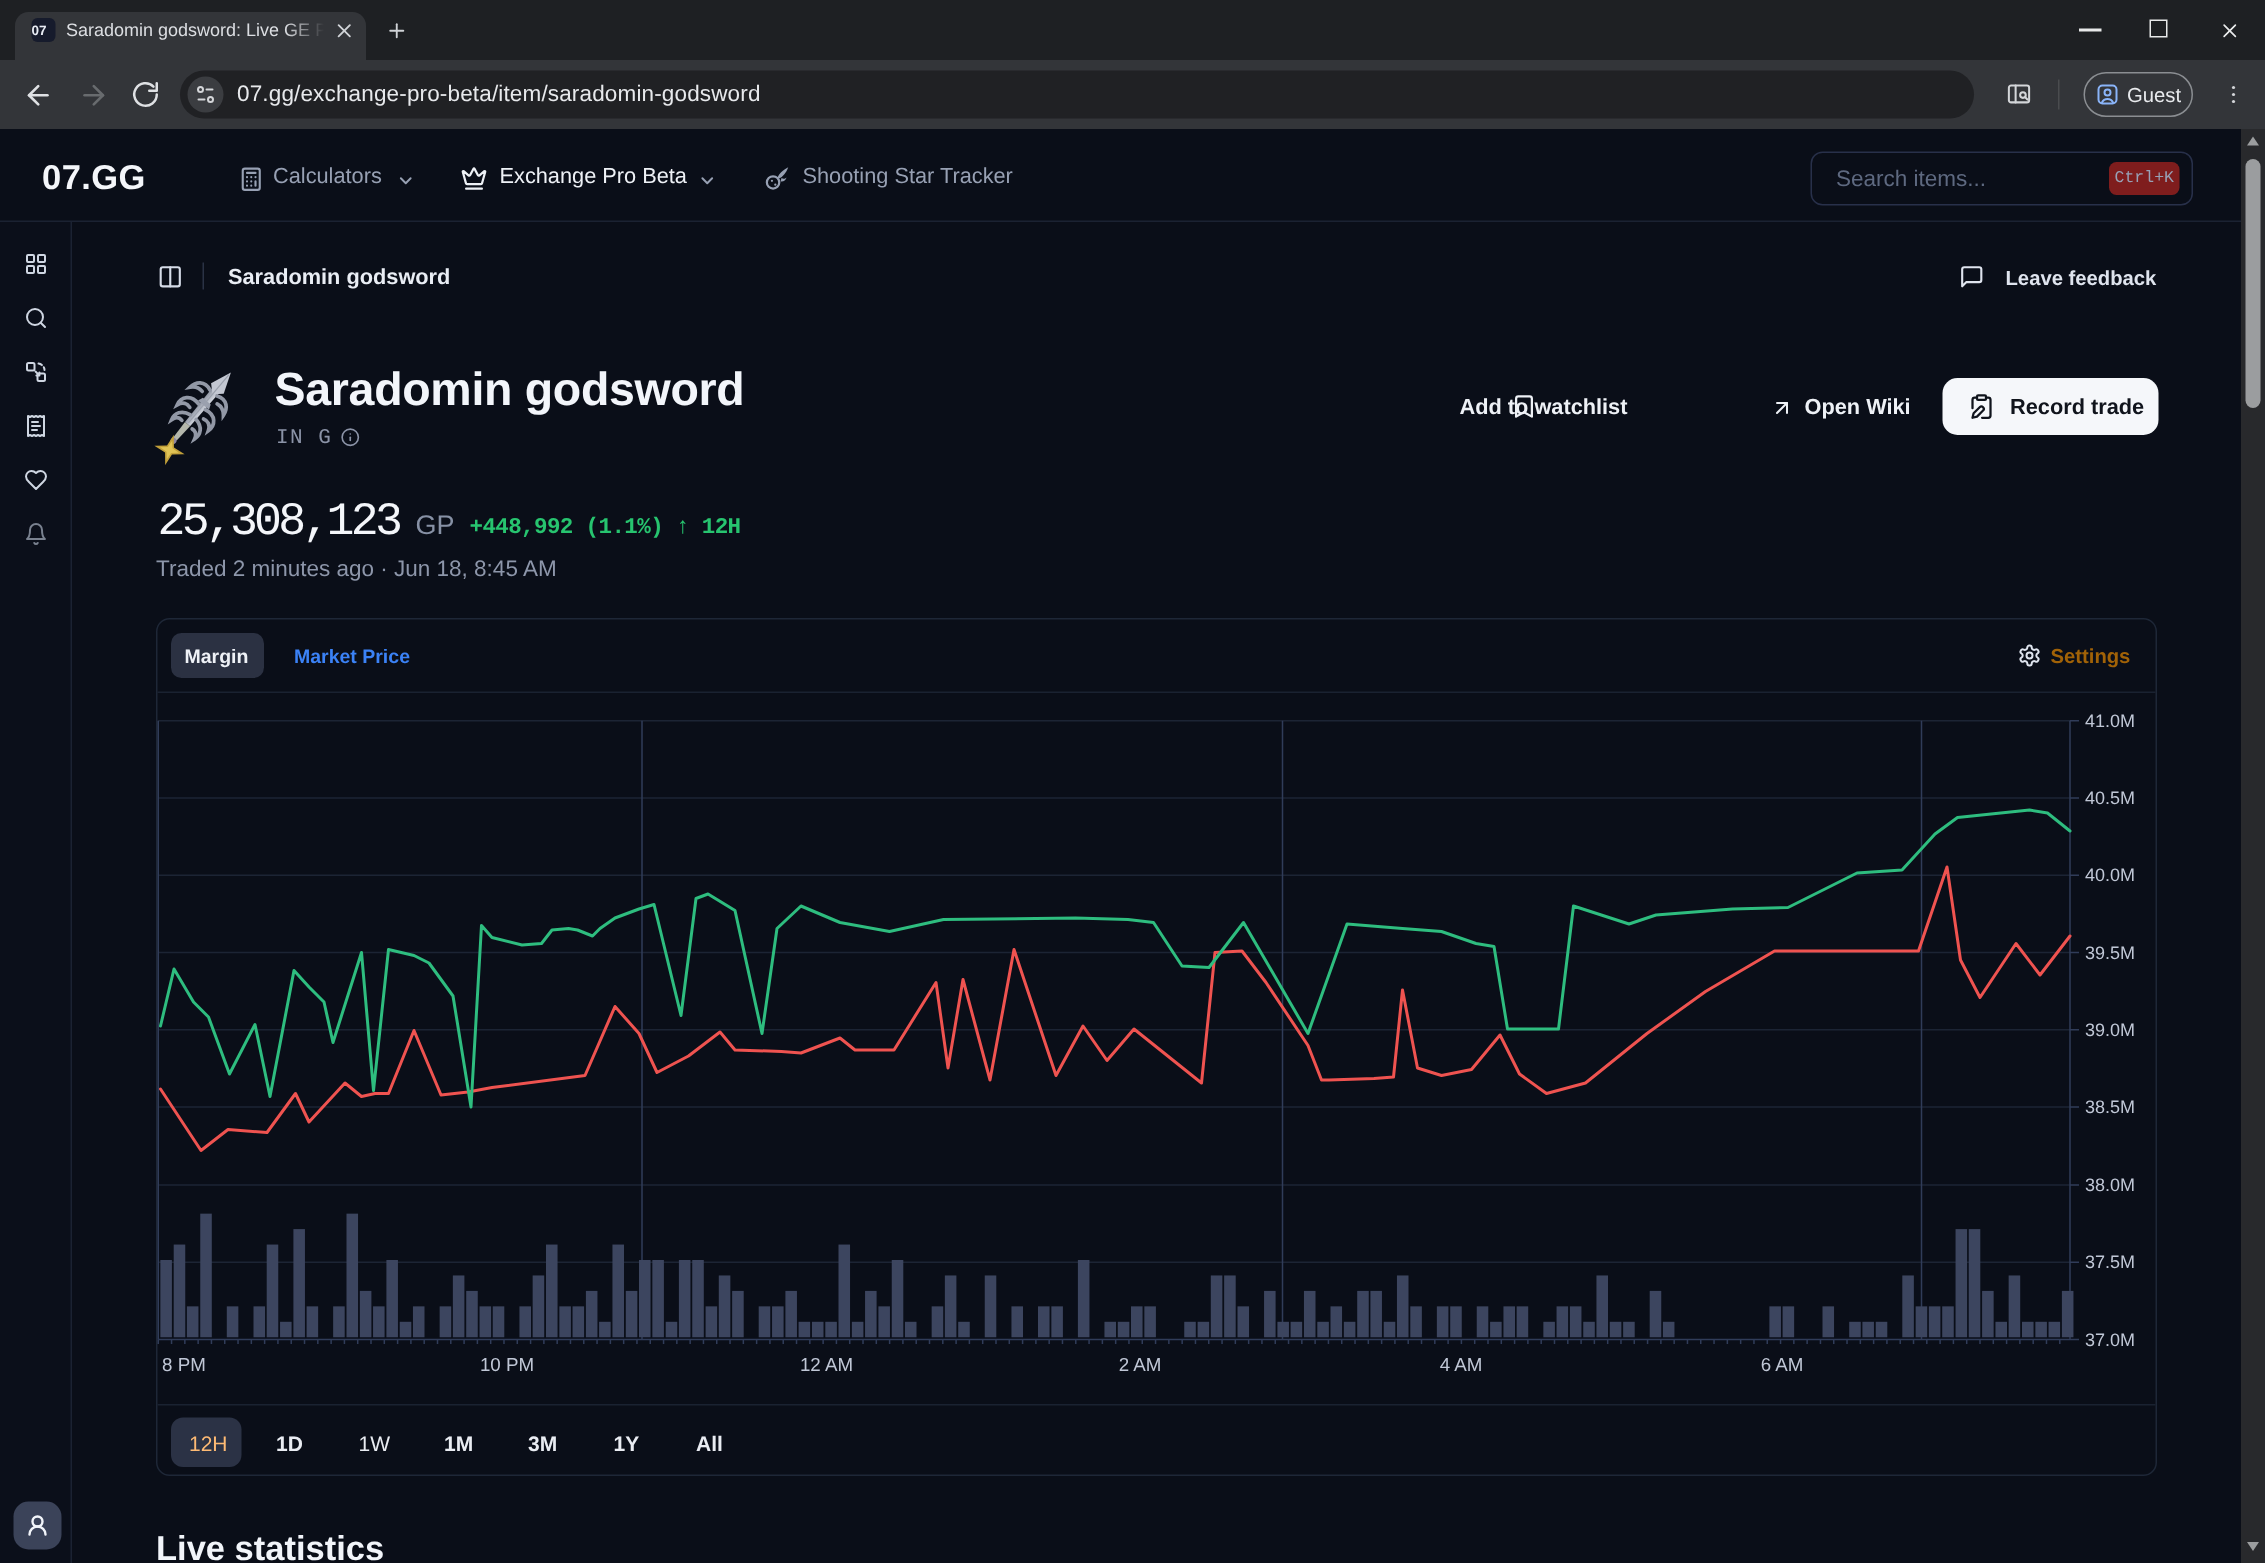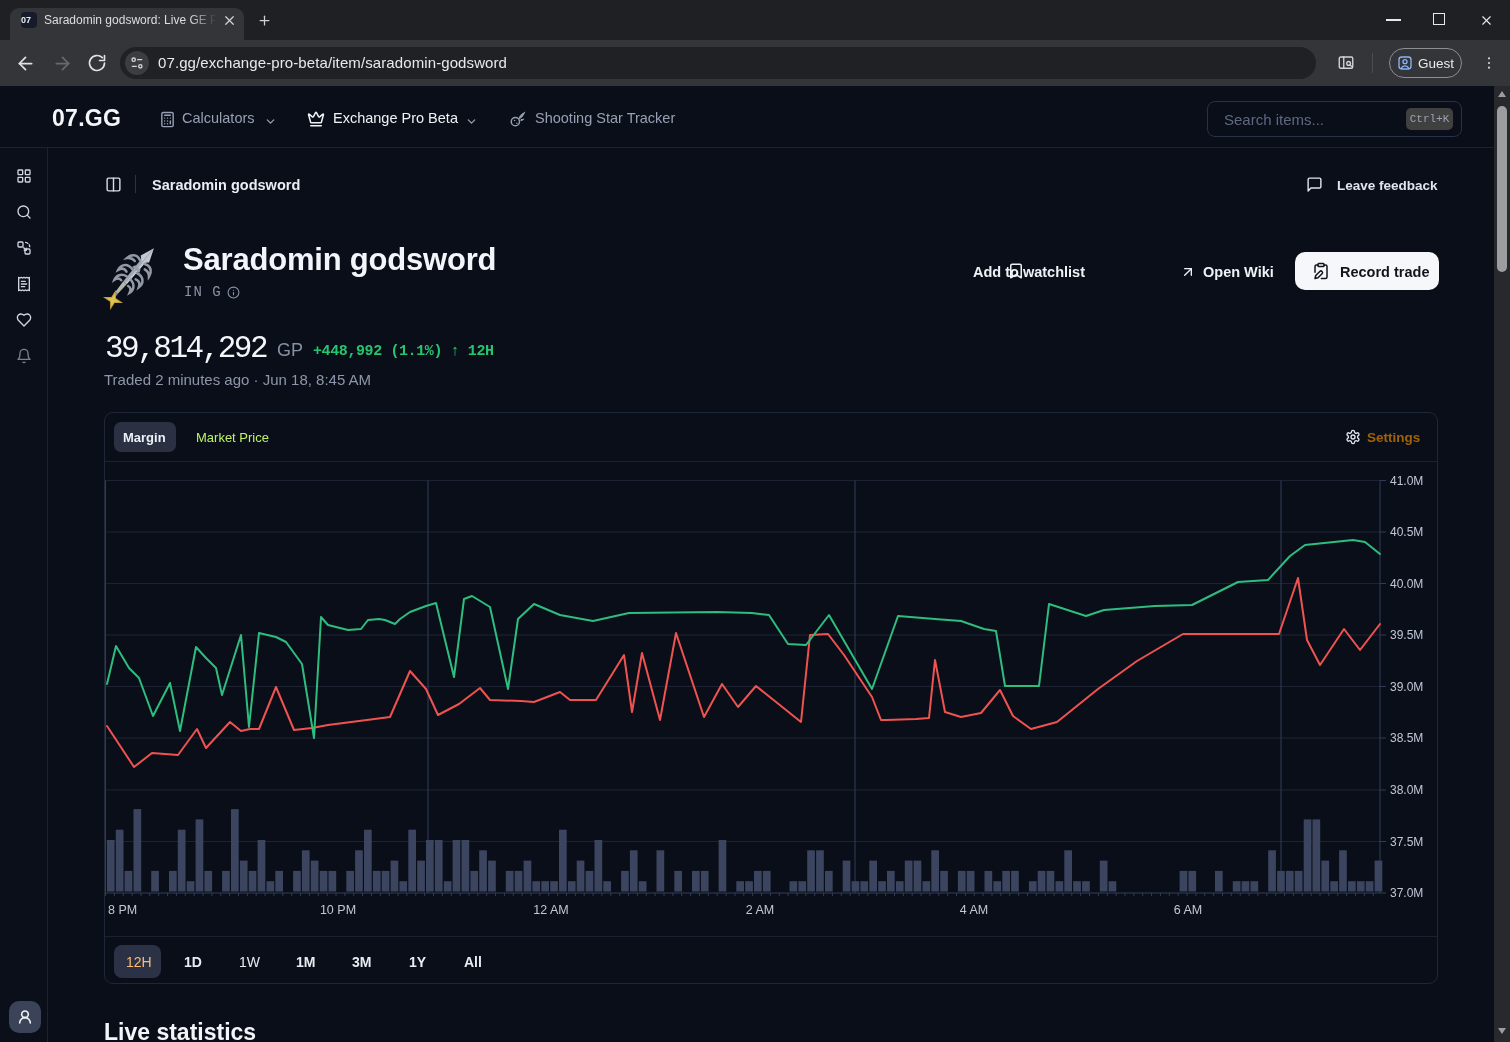--- a/index.html
+++ b/index.html
@@ -73,21 +73,21 @@
       <path d="M6.5 20a6 6 0 0 1 11 0"></path>
     </svg></div>
 <div class="abs" style="left:1418px;top:56px;font-size:13.5px;color:#e8eaed">Guest</div>
 <div class="abs" style="left:1481px;top:55px"><svg width="16" height="16" viewBox="0 0 24 24" fill="none" stroke="#d4d6d9" stroke-width="2" stroke-linecap="round" stroke-linejoin="round">
       <circle cx="12" cy="5" r="1.6" fill="#d4d6d9" stroke="none"></circle>
       <circle cx="12" cy="12" r="1.6" fill="#d4d6d9" stroke="none"></circle>
       <circle cx="12" cy="19" r="1.6" fill="#d4d6d9" stroke="none"></circle>
     </svg></div>
 <div id="page"></div>
 <div id="hdr"></div>
-<div class="abs" style="left:52px;top:105px;font-size:23px;font-weight:800;color:#f4f6fa;letter-spacing:.3px">07.GG</div>
+<div class="abs" style="left:28px;top:105px;font-size:23px;font-weight:800;color:#f4f6fa;letter-spacing:.3px">07.GG</div>
 <div class="abs" style="left:159px;top:111px"><svg width="17" height="17" viewBox="0 0 24 24" fill="none" stroke="#97a0b3" stroke-width="2" stroke-linecap="round" stroke-linejoin="round">
       <rect width="16" height="20" x="4" y="2" rx="2"></rect>
       <line x1="8" x2="16" y1="6" y2="6"></line>
       <line x1="16" x2="16" y1="14" y2="18"></line>
       <path d="M16 10h.01M12 10h.01M8 10h.01M12 14h.01M8 14h.01M12 18h.01M8 18h.01"></path>
     </svg></div>
 <div class="abs navtxt" style="left:182px;top:110px">Calculators</div>
 <div class="abs" style="left:264px;top:114px"><svg width="13" height="13" viewBox="0 0 24 24" fill="none" stroke="#97a0b3" stroke-width="2.4" stroke-linecap="round" stroke-linejoin="round">
       <path d="m6 9 6 6 6-6"></path>
     </svg></div>
@@ -102,21 +102,21 @@
 <div class="abs" style="left:509px;top:110px"><svg width="18" height="18" viewBox="0 0 24 24" fill="none" stroke="#97a0b3" stroke-width="2" stroke-linecap="round" stroke-linejoin="round">
       <circle cx="8.5" cy="15.5" r="5.5"></circle>
       <path d="M7.5 14h.01"></path>
       <path d="M10.5 17.5h.01"></path>
       <path d="M12.6 11.2C13.8 7.6 16.5 4.9 22 2c-2.2 5.6-4.9 8.4-8.1 10.1" fill="#97a0b3" stroke="none"></path>
       <path d="M16 11.5c1.8 1.2 3.2 0.6 4.5-0.5-0.9 2.8-2.7 4-5.3 3.6" fill="#97a0b3" stroke="none"></path>
     </svg></div>
 <div class="abs navtxt" style="left:535px;top:110px">Shooting Star Tracker</div>
 <div class="abs" style="left:1207px;top:101px;width:255px;height:36px;border:1px solid #28304a;border-radius:8px"></div>
 <div class="abs" style="left:1224px;top:111px;font-size:15px;color:#5e6980">Search items...</div>
-<div class="abs mono" style="left:1406px;top:108px;width:47px;height:22px;background:#404040;border-radius:5px;font-size:11px;color:#98a1b6;text-align:center;line-height:22px">Ctrl+K</div>
+<div class="abs mono" style="left:1406px;top:108px;width:47px;height:22px;background:#7f1d1d;border-radius:5px;font-size:11px;color:#98a1b6;text-align:center;line-height:22px">Ctrl+K</div>
 <div id="sidebar"></div>
 <div class="abs" style="left:16px;top:168px"><svg width="16" height="16" viewBox="0 0 24 24" fill="none" stroke="#cfd6e2" stroke-width="2" stroke-linecap="round" stroke-linejoin="round">
       <rect width="7" height="7" x="3" y="3" rx="1"></rect>
       <rect width="7" height="7" x="14" y="3" rx="1"></rect>
       <rect width="7" height="7" x="14" y="14" rx="1"></rect>
       <rect width="7" height="7" x="3" y="14" rx="1"></rect>
     </svg></div>
 <div class="abs" style="left:16px;top:204px"><svg width="16" height="16" viewBox="0 0 24 24" fill="none" stroke="#cfd6e2" stroke-width="2" stroke-linecap="round" stroke-linejoin="round">
       <circle cx="11" cy="11" r="8"></circle>
       <path d="m21 21-4.3-4.3"></path>
@@ -203,28 +203,28 @@
     </svg></div>
 <div class="abs" style="left:1203px;top:264px;font-size:14.5px;font-weight:700;color:#eef1f6">Open Wiki</div>
 <div class="abs" style="left:1295px;top:252px;width:144px;height:38px;background:#f5f7fa;border-radius:10px"></div>
 <div class="abs" style="left:1312px;top:262px"><svg width="18" height="18" viewBox="0 0 24 24" fill="none" stroke="#10141c" stroke-width="2" stroke-linecap="round" stroke-linejoin="round">
       <rect width="8" height="4" x="8" y="2" rx="1"></rect>
       <path d="M16 4h2a2 2 0 0 1 2 2v14a2 2 0 0 1-2 2h-5.5"></path>
       <path d="M4 13.5V6a2 2 0 0 1 2-2h2"></path>
       <path d="M10.4 12.6a2 2 0 0 1 3 3L8 21l-4 1 1-4Z"></path>
     </svg></div>
 <div class="abs" style="left:1340px;top:264px;font-size:14.5px;font-weight:700;color:#10141c">Record trade</div>
-<div class="abs mono" style="left:105px;top:331px;font-size:31px;font-weight:500;color:#f4f6fa;letter-spacing:-2.5px">39,814,292</div>
+<div class="abs mono" style="left:105px;top:331px;font-size:31px;font-weight:500;color:#f4f6fa;letter-spacing:-2.5px">25,308,123</div>
 <div class="abs" style="left:277px;top:340px;font-size:18px;color:#8791a5">GP</div>
 <div class="abs mono" style="left:313px;top:343px;font-size:15px;font-weight:700;color:#27c46f;letter-spacing:-.4px">+448,992 (1.1%) ↑ 12H</div>
 <div class="abs" style="left:104px;top:371px;font-size:15px;color:#8d96aa">Traded 2 minutes ago · Jun 18, 8:45 AM</div>
 <div id="card"></div>
 <div class="abs" style="left:114px;top:422px;width:62px;height:30px;background:#2b3142;border-radius:7px"></div>
 <div class="abs" style="left:123px;top:430px;font-size:13px;font-weight:700;color:#eef1f6">Margin</div>
-<div class="abs" style="left:196px;top:430px;font-size:13px;font-weight:400;color:#bef264">Market Price</div>
+<div class="abs" style="left:196px;top:430px;font-size:13px;font-weight:700;color:#3b82f6">Market Price</div>
 <div class="abs" style="left:1345px;top:429px"><svg width="16" height="16" viewBox="0 0 24 24" fill="none" stroke="#dfe4ee" stroke-width="2" stroke-linecap="round" stroke-linejoin="round">
       <path d="M12.22 2h-.44a2 2 0 0 0-2 2v.18a2 2 0 0 1-1 1.73l-.43.25a2 2 0 0 1-2 0l-.15-.08a2 2 0 0 0-2.73.73l-.22.38a2 2 0 0 0 .73 2.73l.15.1a2 2 0 0 1 1 1.72v.51a2 2 0 0 1-1 1.74l-.15.09a2 2 0 0 0-.73 2.73l.22.38a2 2 0 0 0 2.73.73l.15-.08a2 2 0 0 1 2 0l.43.25a2 2 0 0 1 1 1.73V20a2 2 0 0 0 2 2h.44a2 2 0 0 0 2-2v-.18a2 2 0 0 1 1-1.73l.43-.25a2 2 0 0 1 2 0l.15.08a2 2 0 0 0 2.73-.73l.22-.39a2 2 0 0 0-.73-2.73l-.15-.08a2 2 0 0 1-1-1.74v-.5a2 2 0 0 1 1-1.74l.15-.09a2 2 0 0 0 .73-2.73l-.22-.38a2 2 0 0 0-2.73-.73l-.15.08a2 2 0 0 1-2 0l-.43-.25a2 2 0 0 1-1-1.73V4a2 2 0 0 0-2-2z"></path>
       <circle cx="12" cy="12" r="3"></circle>
     </svg></div>
 <div class="abs" style="left:1367px;top:430px;font-size:13.5px;font-weight:600;color:#a16207">Settings</div>
 <div class="abs" style="left:105px;top:461px;width:1332px;height:1px;background:#1a2231"></div>
 <svg width="1334" height="574" viewBox="0 0 1334 574" style="position:absolute;left:104px;top:412px">
 <line x1="1.5" y1="68.5" x2="1276" y2="68.5" stroke="#1c2434" stroke-width="1"></line>
 <line x1="1.5" y1="120" x2="1276" y2="120" stroke="#1c2434" stroke-width="1"></line>
 <line x1="1.5" y1="171.5" x2="1276" y2="171.5" stroke="#1c2434" stroke-width="1"></line>

